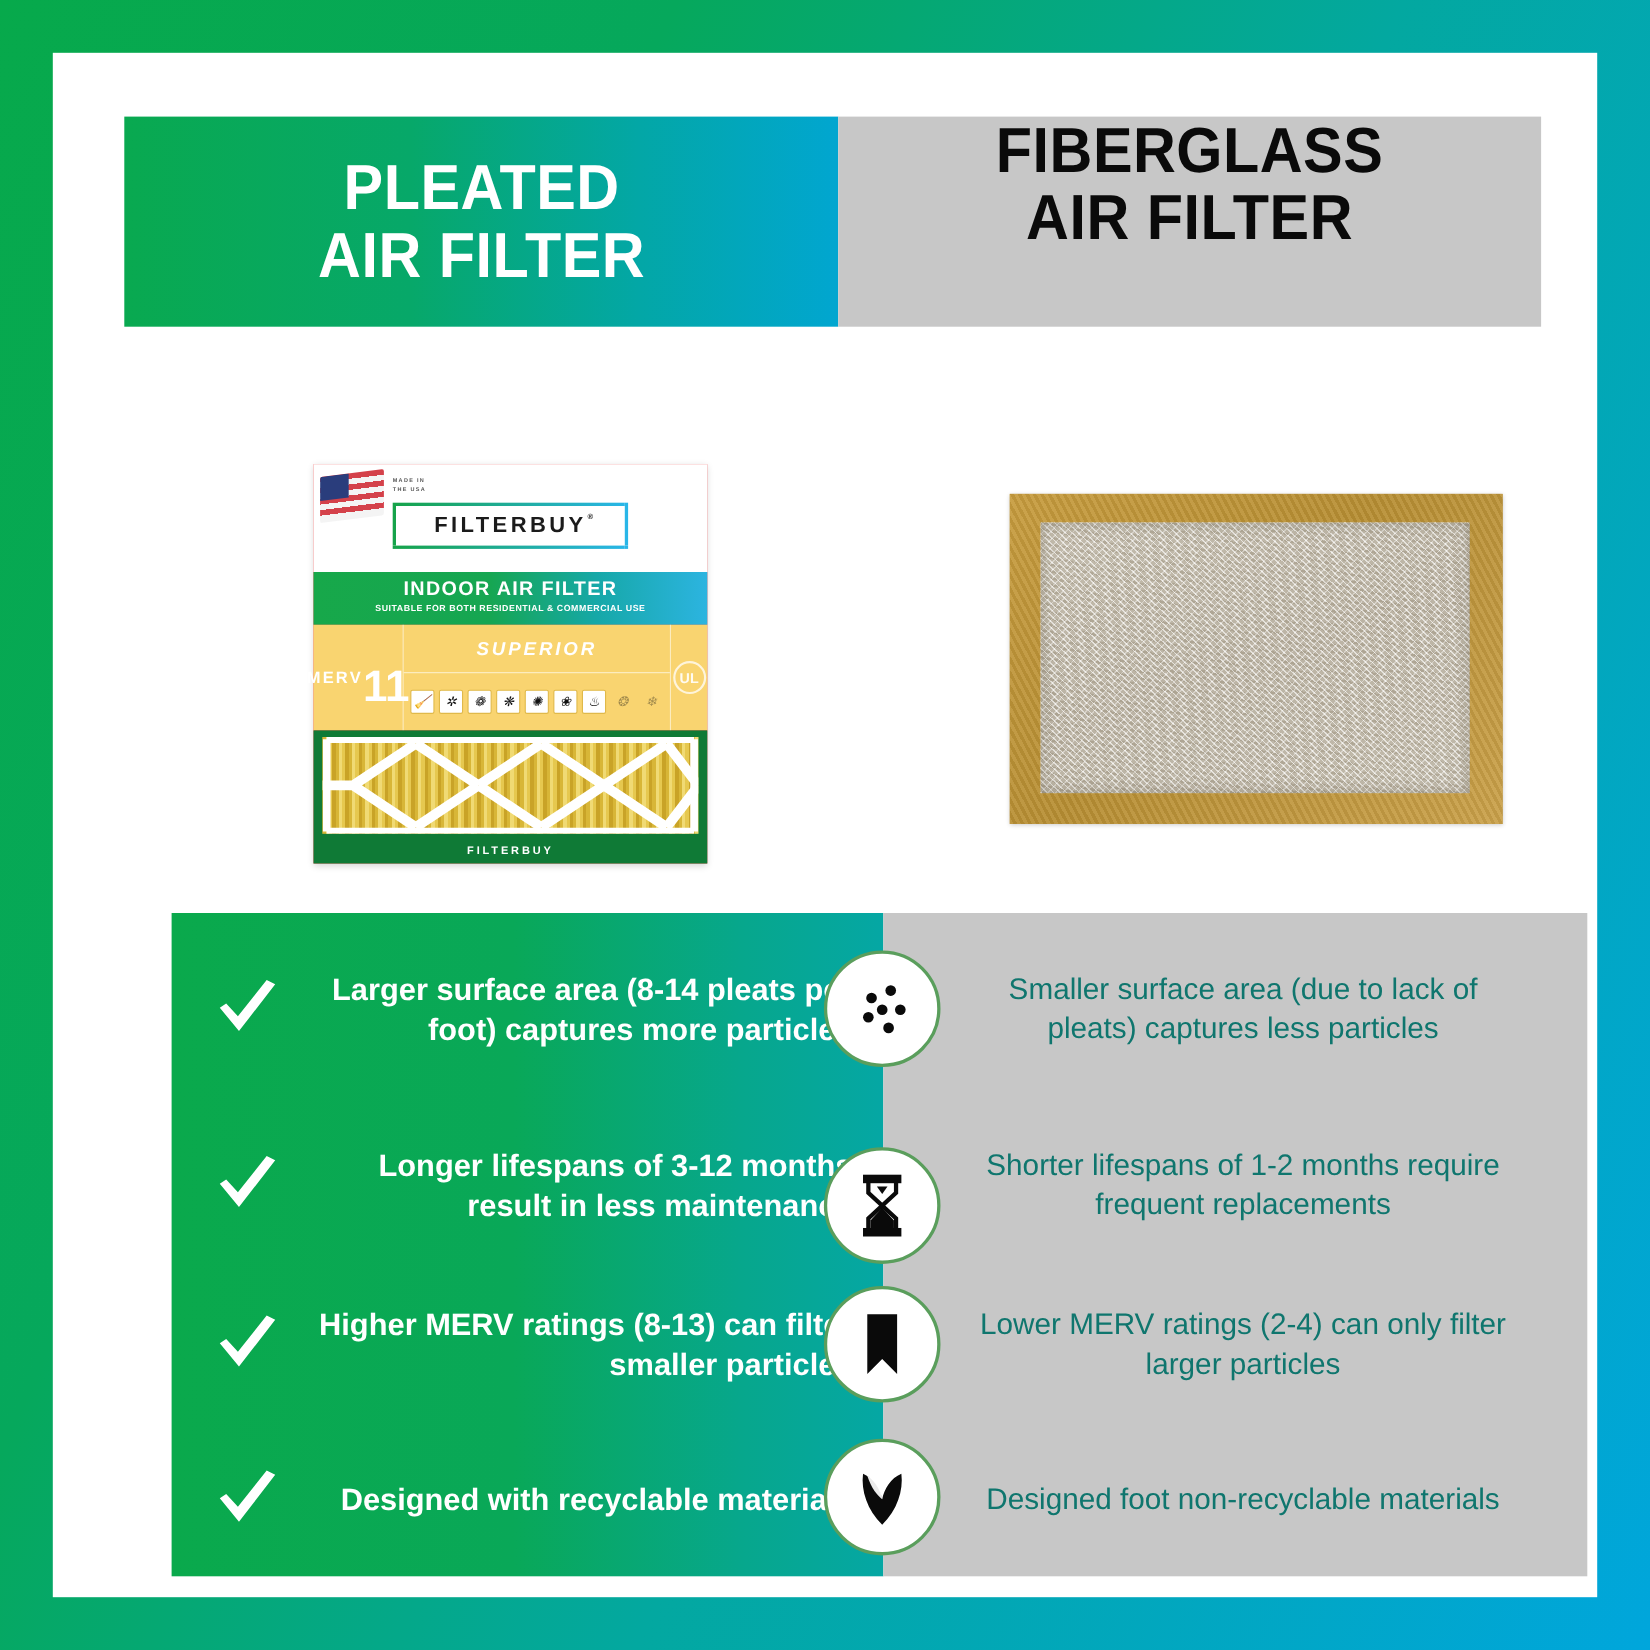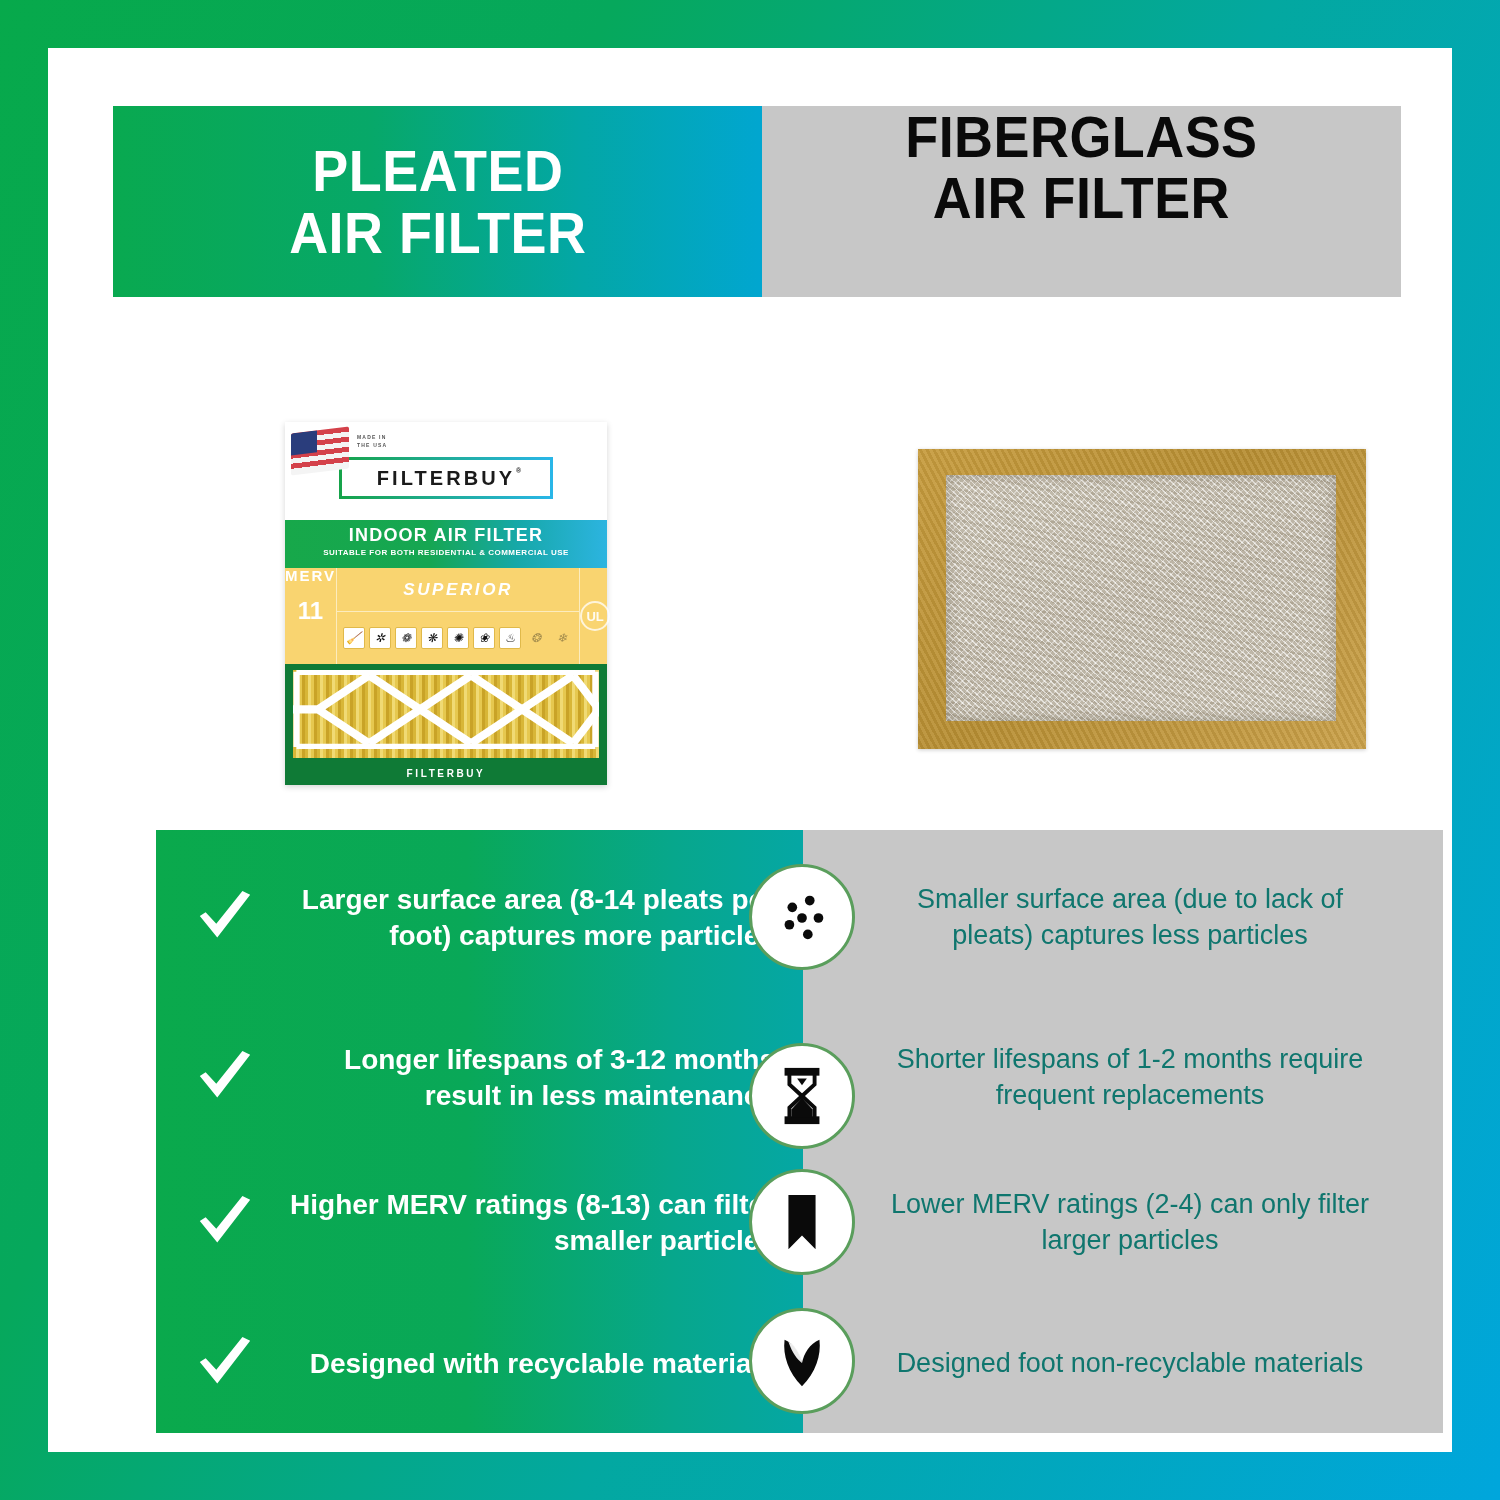--- a/index.html
+++ b/index.html
@@ -47,21 +47,21 @@
   .hdr-left .hdr-text { color:#ffffff; }
   .hdr-right .hdr-text { color:#0a0a0a; }
 
   
   #products {
     position:absolute; left:65px; top:289px; width:1288px; height:445px;
   }
 
   
   #boxfilter {
-    position:absolute; left:172px; top:85px; width:322px; height:363px;
+    position:absolute; left:172px; top:85px; width:358px; height:363px;
     background:#ef4444;
     box-shadow:0 2px 6px rgba(0,0,0,0.17);
   }
   .bx-top {
     position:relative; height:98px; background:#ffffff;
     display:flex; align-items:center; justify-content:center;
   }
   .flag {
     position:absolute; left:6px; top:8px; width:58px; height:42px;
     background:
@@ -99,25 +99,25 @@
     color:#fff; text-align:center; padding-top:5px;
   }
   .bx-band .l1 { font-size:18px; font-weight:bold; letter-spacing:1.2px; }
   .bx-band .l2 { font-size:8px; font-weight:bold; letter-spacing:0.5px; margin-top:2px; }
 
   .bx-mid {
     height:96px; background:#f9d470; display:flex; position:relative;
   }
   .merv-cell {
     width:82px; border-right:1px solid rgba(255,255,255,0.55);
-    color:#fff; display:flex; flex-direction:column;
-    align-items:center; line-height:1;
+    color:#fff; display:flex; flex-direction:row;
+    align-items:center; justify-content:center; line-height:1;
   }
   .merv-cell .m1 { font-size:15px; font-weight:bold; letter-spacing:2px; }
-  .merv-cell .m2 { font-size:24px; font-weight:bold; margin-top:16px; }
+  .merv-cell .m2 { font-size:40px; font-weight:bold; margin-top:16px; }
   .sup-col { flex:1; display:flex; flex-direction:column;font-style:italic; }
   .sup-title {
     height:44px; border-bottom:1px solid rgba(255,255,255,0.55);
     display:flex; align-items:center; justify-content:center;
     color:#ffffff; font-size:17px; font-weight:bold; letter-spacing:2.6px;
   }
   .icon-strip {
     flex:1; display:flex; align-items:center; gap:4px; padding:0 6px;
   }
   .tile {

